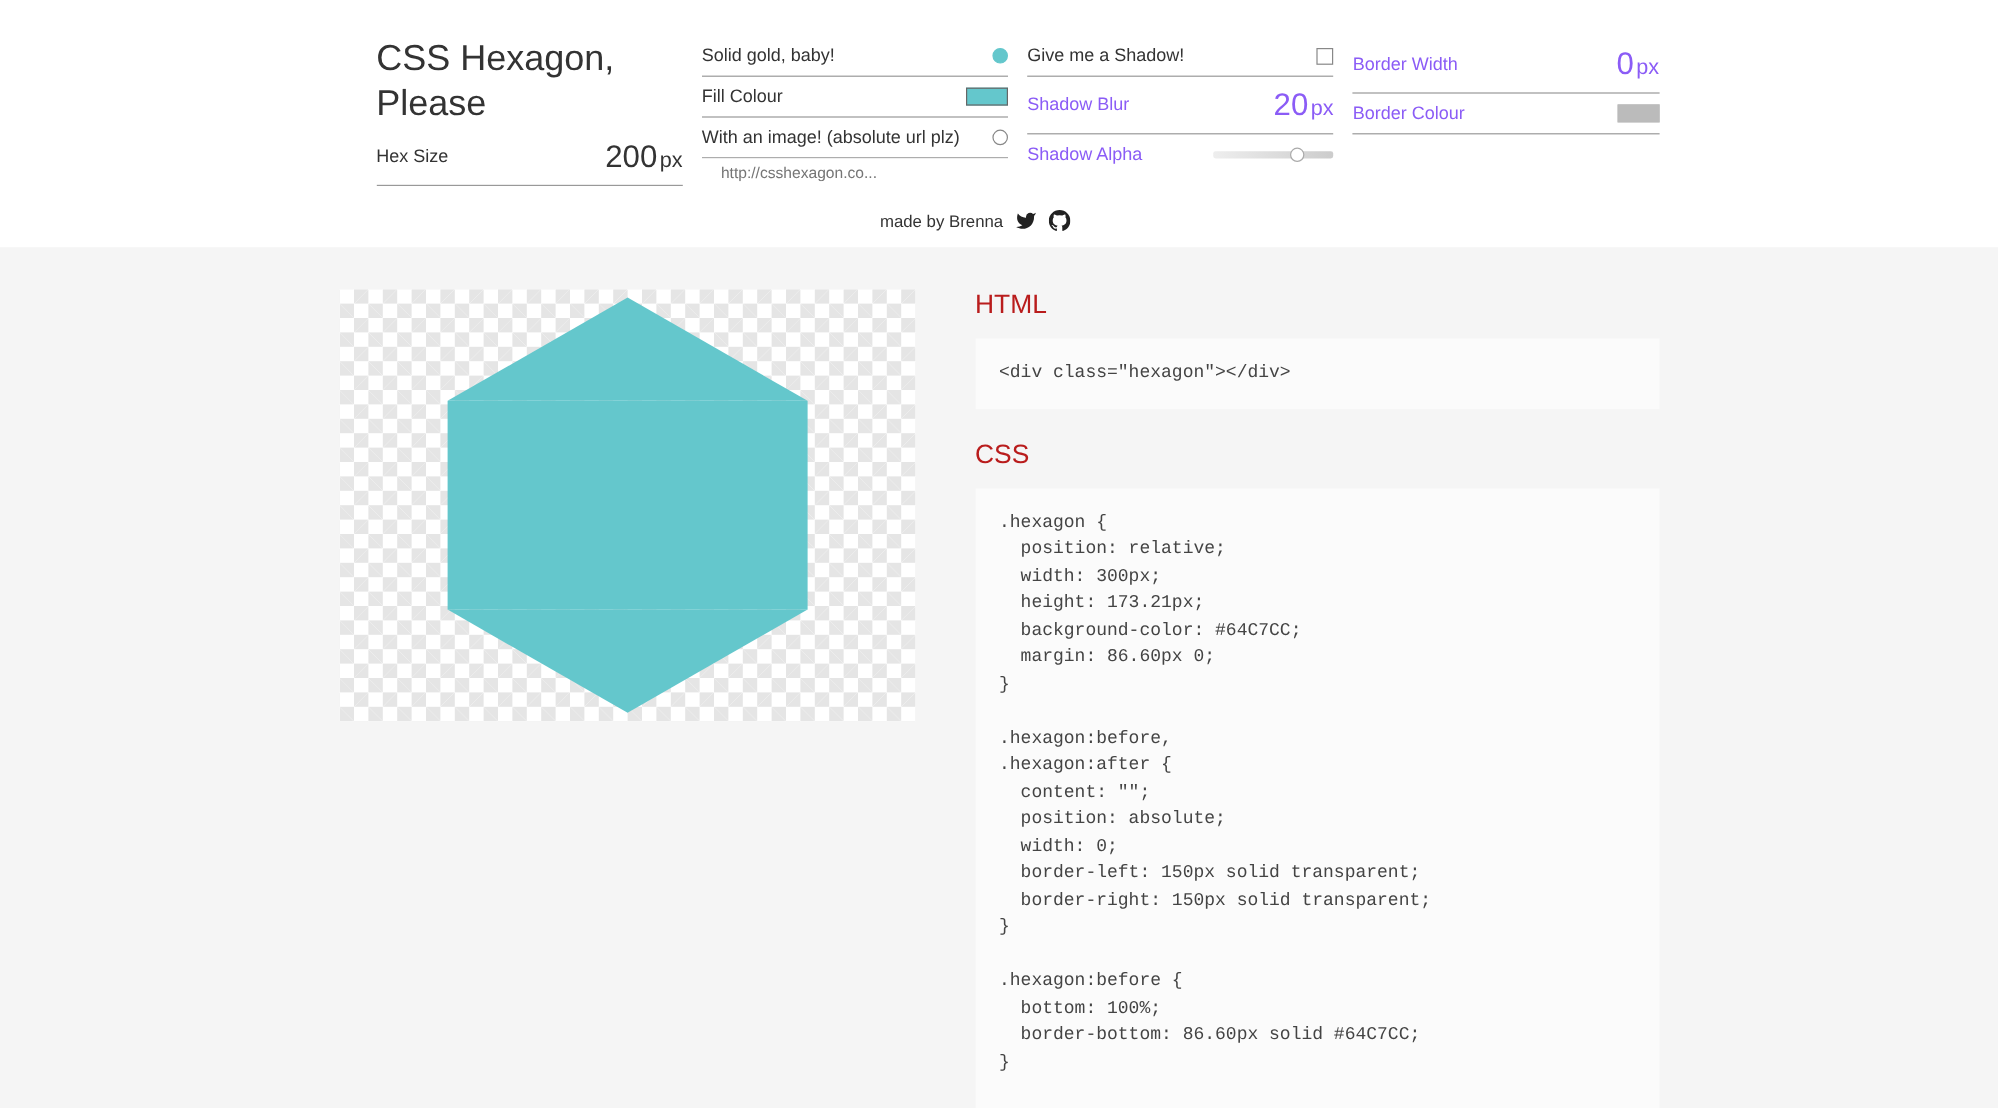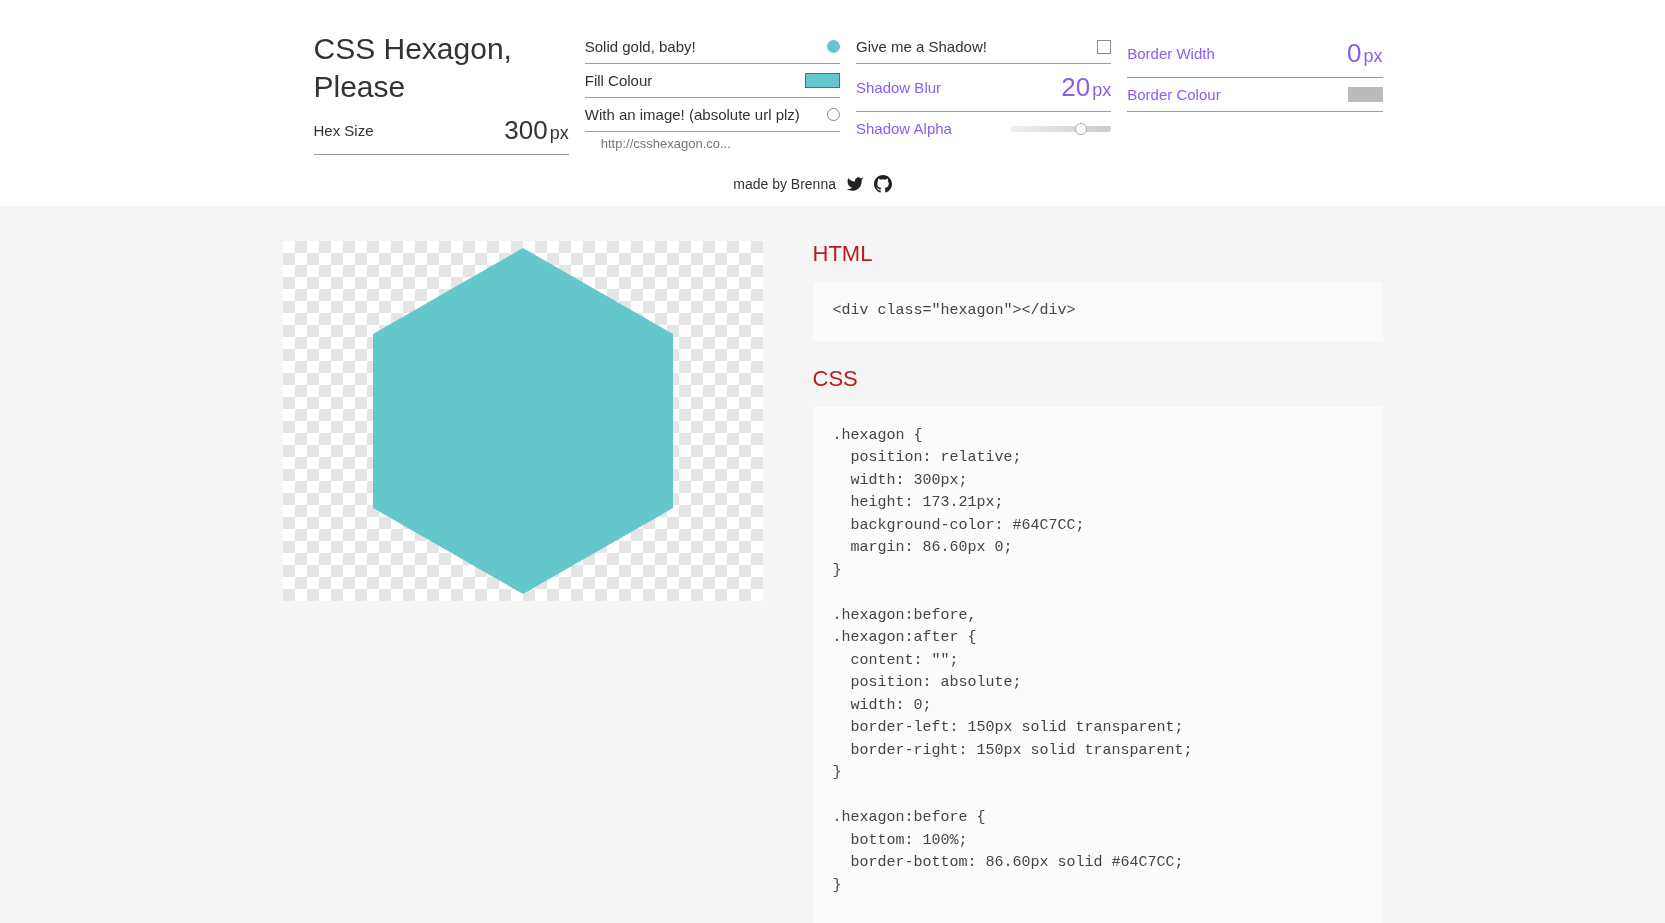--- a/index.html
+++ b/index.html
@@ -66,21 +66,21 @@
 <body>
 
 <div class="container">
   <div class="top-grid">
 
     <div class="col">
       <h1 class="page-title">CSS Hexagon, Please</h1>
       <div class="col1-bottom">
         <div class="field-row">
           <span class="label">Hex Size</span>
-          <span class="value-big"><span>300</span><span class="unit">px</span></span>
+          <span class="value-big"><span>200</span><span class="unit">px</span></span>
         </div>
       </div>
     </div>
 
     <div class="col">
       <div class="field-row">
         <span class="label">Solid gold, baby!</span>
         <span class="radio-dot filled"></span>
       </div>
       <div class="field-row">

